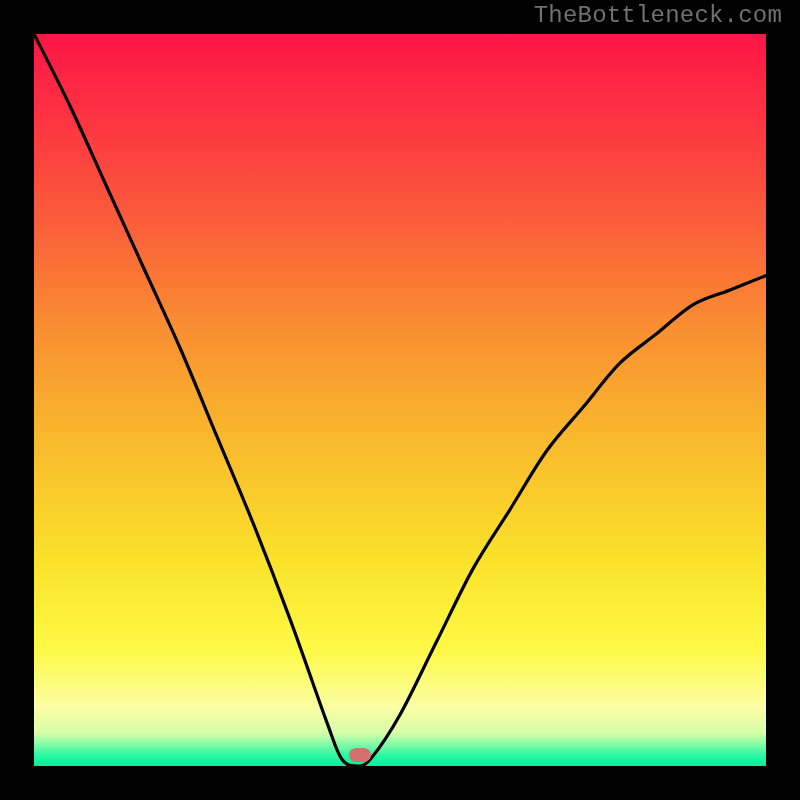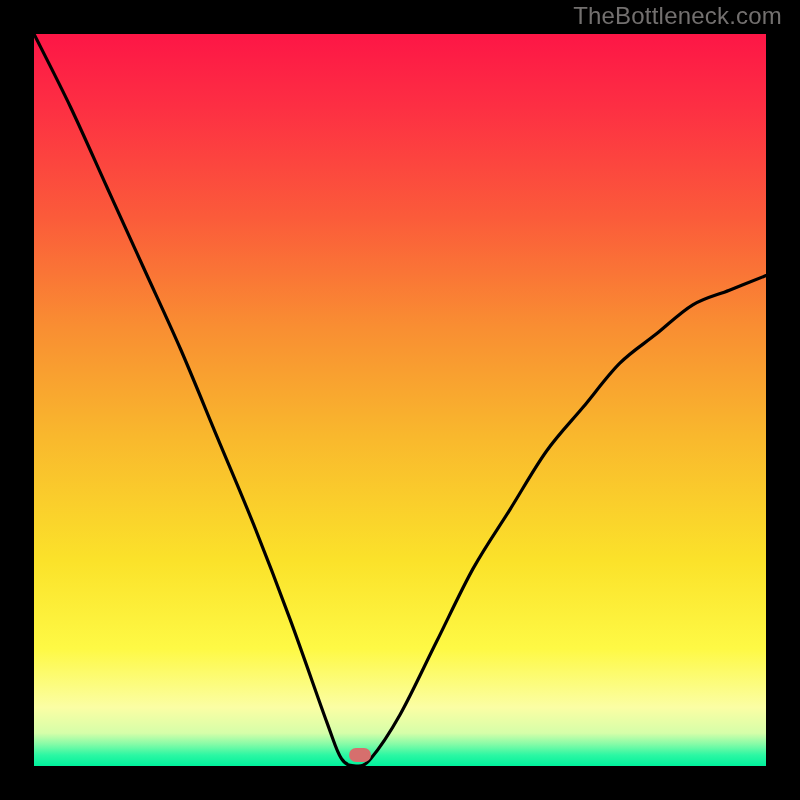--- a/index.html
+++ b/index.html
@@ -13,21 +13,21 @@
   .frame {
     position: relative;
     width: 800px;
     height: 800px;
     background: #000;
   }
   .attribution {
     position: absolute;
     top: 2px;
     right: 18px;
-    font-family: Liberation Sans, sans-serif;
+    font-family: Liberation Mono, monospace;
     font-size: 24px;
     color: #73706f;
     font-weight: 500;
     letter-spacing: 0.2px;
   }
   .plot-area {
     position: absolute;
     left: 34px;
     top: 34px;
     width: 732px;

